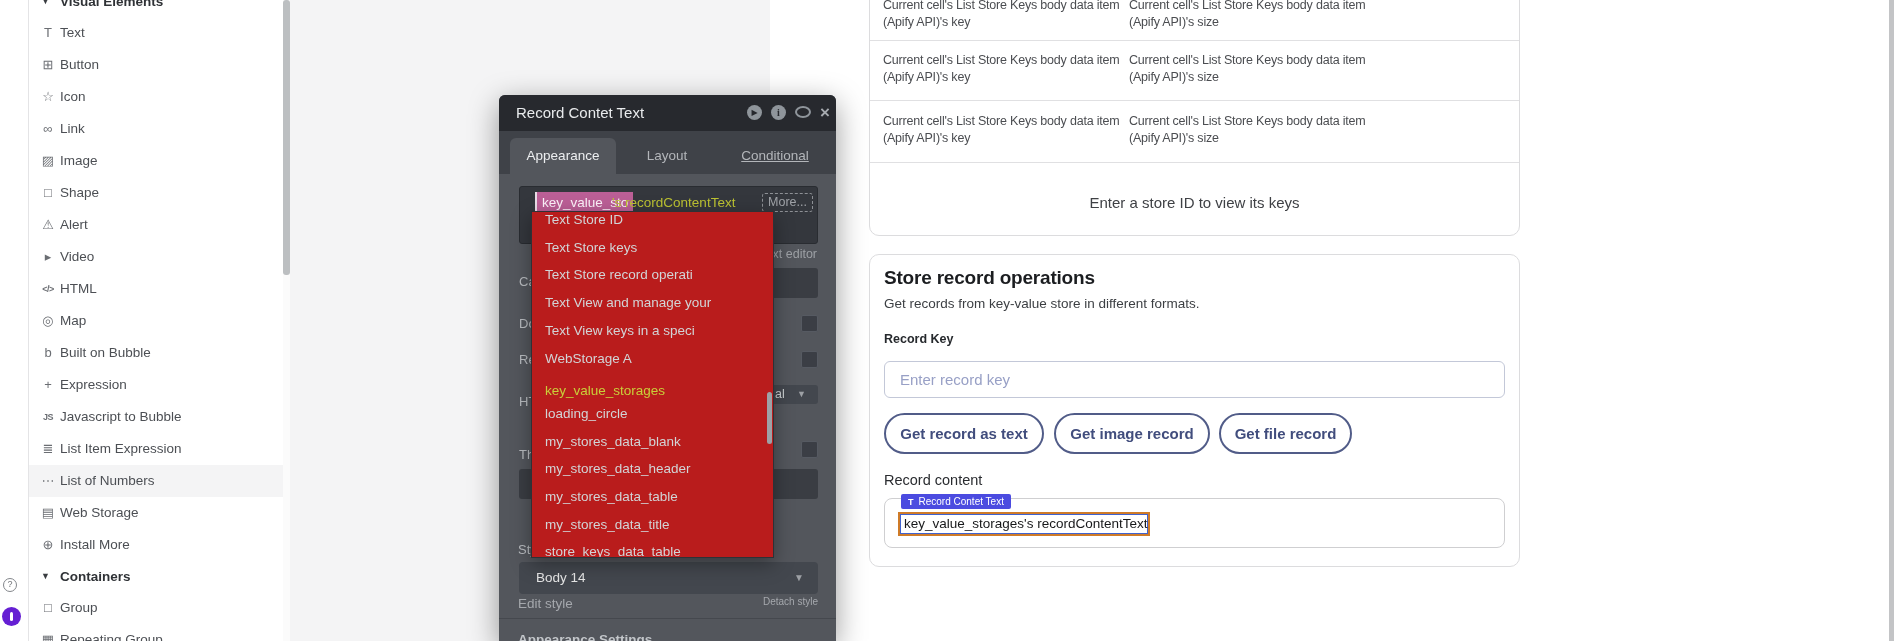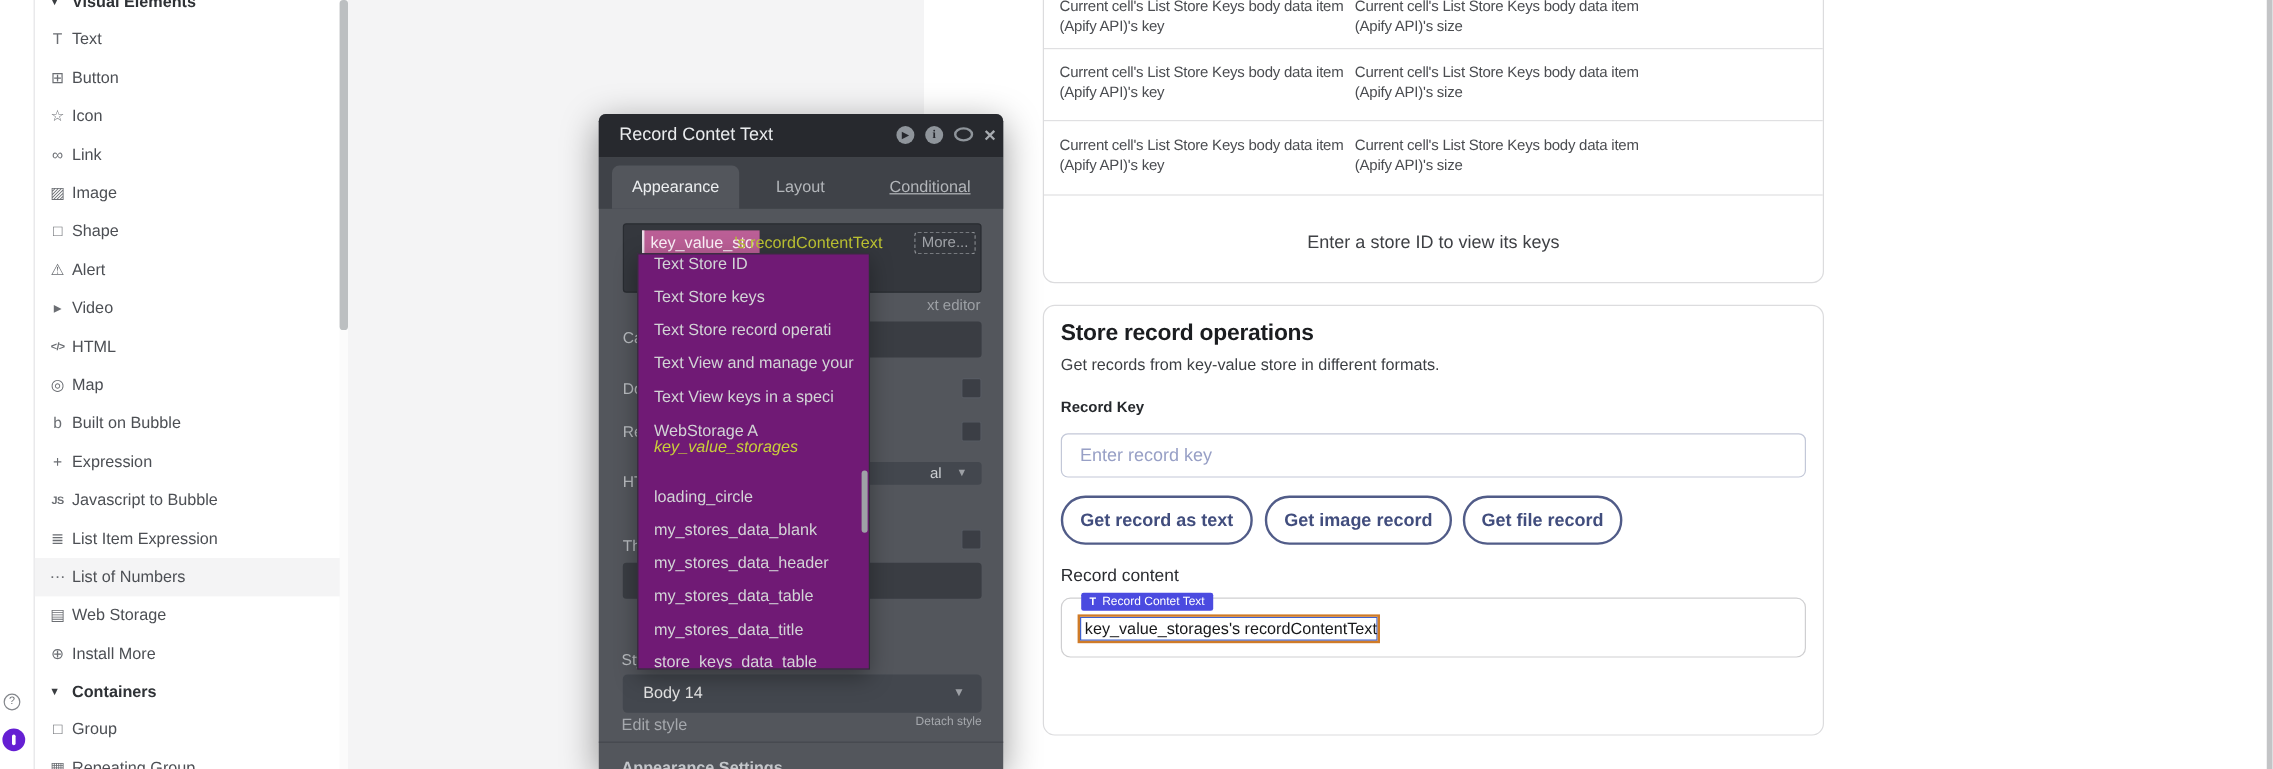--- a/index.html
+++ b/index.html
@@ -33,21 +33,21 @@
   #page-scrollbar{left:1889px;top:0;width:5px;height:641px;background:#c3c4c6;}
 
   .card{position:absolute;background:#fff;border:1px solid #dcdcde;border-radius:10px;}
   #keys-card{left:869px;top:-20px;width:651px;height:256px;}
   .t-row{position:absolute;left:0;width:649px;border-bottom:1px solid #e0e0e2;}
   .t-cell{position:absolute;font-size:12.5px;line-height:17px;color:#4b4d51;letter-spacing:-0.2px;}
   .t-cell.key{left:13px;width:250px;}
   .t-cell.size{left:259px;width:262px;}
   #empty-message{left:0;top:213px;width:649px;text-align:center;font-size:15px;color:#3f4145;}
 
-  #ops-card{left:869px;top:254px;width:651px;height:359px;}
+  #ops-card{left:869px;top:254px;width:651px;height:313px;}
   #ops-title{left:14px;top:12px;font-size:19px;font-weight:bold;color:#1b1d20;letter-spacing:-0.2px;}
   #ops-subtitle{left:14px;top:41px;font-size:13.5px;color:#3c3f43;}
   #record-key-label{left:14px;top:77px;font-size:12.5px;font-weight:bold;color:#26292d;}
   #record-key-input{left:14px;top:106px;width:621px;height:37px;border:1.5px solid #c3c8d8;border-radius:6px;
     padding:0 15px;font-size:15px;color:#2d3240;background:#fff;outline:none;}
   #record-key-input::placeholder{color:#98a0c6;opacity:1;}
   .pill-btn{position:absolute;top:158px;height:41px;border:2px solid #515c88;border-radius:21px;background:#fff;
     color:#414d7d;font-weight:bold;font-size:15px;text-align:center;line-height:37px;cursor:pointer;}
   #record-content-label{left:14px;top:217px;font-size:14.5px;color:#2a2c30;}
   #record-content-box{left:14px;top:243px;width:621px;height:50px;border:1.5px solid #cfcfd1;border-radius:8px;background:#fff;}
@@ -93,21 +93,21 @@
   #style-label{left:19px;top:447px;}
   #style-select{left:20px;top:467px;width:299px;height:32px;background:#43474e;border-radius:4px;}
   #style-select .val{position:absolute;left:17px;line-height:32px;font-size:13.5px;color:#e5e5e5;}
   #style-select .caret{position:absolute;right:14px;line-height:32px;font-size:10px;color:#9da0a5;}
   #edit-style{left:19px;top:501px;font-size:13.5px;color:#a5a8ad;}
   #detach-style{right:18px;top:501px;font-size:10px;color:#a5a8ad;margin-left:40px;}
   #panel-divider{left:0;top:523px;width:337px;height:1px;background:#45484e;}
   #appearance-settings{left:19px;top:537px;font-size:13.5px;font-weight:bold;color:#c3c6ca;}
 
   
-  #dropdown{left:531px;top:211px;width:194px;height:347px;background:#701a75;border:1px solid #2e3136;
+  #dropdown{left:531px;top:211px;width:243px;height:347px;background:#b91c1c;border:1px solid #2e3136;
     box-shadow:0 6px 18px rgba(0,0,0,.35);z-index:60;overflow:hidden;}
   .dd-item{position:absolute;left:0;width:241px;height:28px;line-height:28px;padding-left:13px;
     font-size:13.5px;color:#d2d4d6;white-space:nowrap;cursor:pointer;}
   .dd-item.hl{color:#c9cf3a;}
   #dd-scroll-thumb{position:absolute;right:1px;top:180px;width:5px;height:52px;background:#9ea1a6;border-radius:3px;}
 </style>
 </head>
 <body>
 
 <div id="stage">
@@ -297,21 +297,21 @@
   </div>
 
   <div class="abs" id="dropdown">
     <div id="dd-items">
         <div class="dd-item" style="top: -6px;">Text Store ID</div>
         <div class="dd-item" style="top: 21.7px;">Text Store keys</div>
         <div class="dd-item" style="top: 49.4px;">Text Store record operati</div>
         <div class="dd-item" style="top: 77.1px;">Text View and manage your</div>
         <div class="dd-item" style="top: 104.8px;">Text View keys in a speci</div>
         <div class="dd-item" style="top: 132.5px;">WebStorage A</div>
-        <div class="dd-item hl" style="top: 147px; font-style: italic;">key_value_storages</div>
+        <div class="dd-item hl" style="top: 165px;">key_value_storages</div>
         <div class="dd-item" style="top: 187.9px;">loading_circle</div>
         <div class="dd-item" style="top: 215.6px;">my_stores_data_blank</div>
         <div class="dd-item" style="top: 243.3px;">my_stores_data_header</div>
         <div class="dd-item" style="top: 271px;">my_stores_data_table</div>
         <div class="dd-item" style="top: 298.7px;">my_stores_data_title</div>
         <div class="dd-item" style="top: 326.4px;">store_keys_data_table</div>
       </div>
     <div id="dd-scroll-thumb"></div>
   </div>
 

